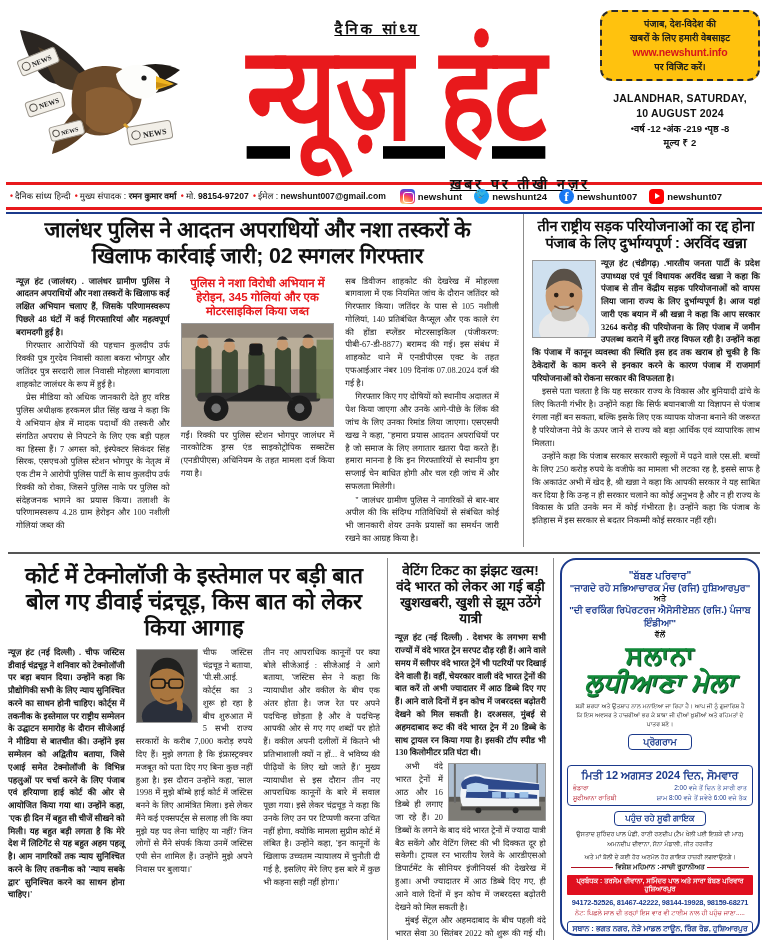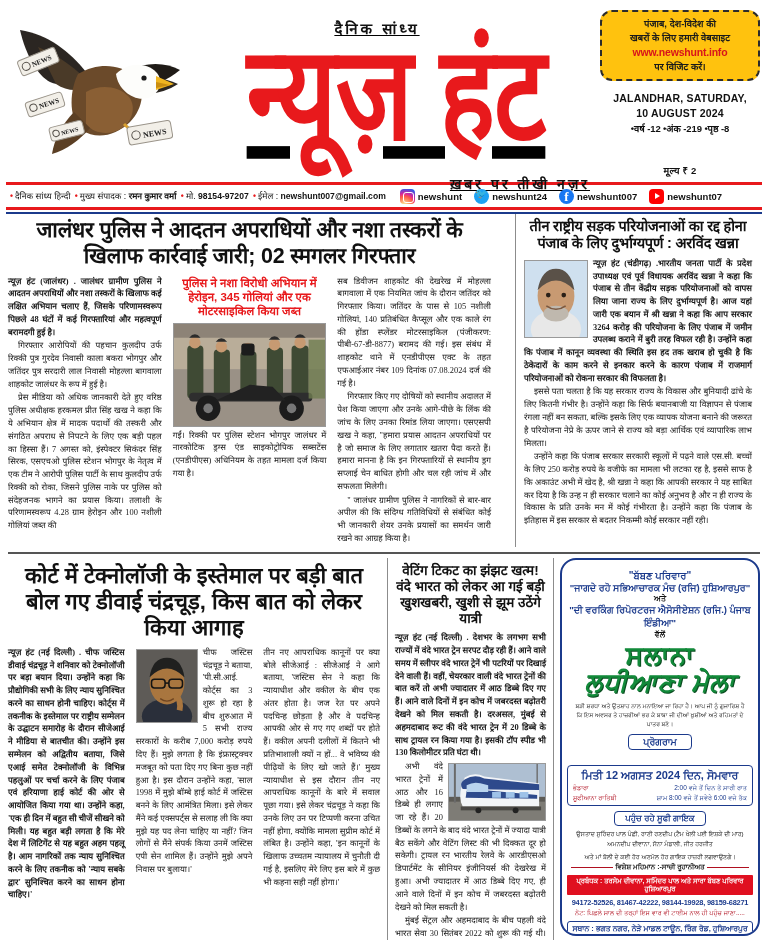--- a/index.html
+++ b/index.html
@@ -89,21 +89,21 @@
   .dateline {
     margin-top: 10px;
     font-family: "Liberation Sans", sans-serif;
     font-weight: bold;
     font-size: 10.5px;
     line-height: 1.5;
     color: #111;
     letter-spacing: 0.2px;
   }
   .issue-line { font-size: 9.5px; letter-spacing: -0.1px; }
-  .price-line { font-size: 9.5px; margin-top: 28px; }
+  .price-line { font-size: 9.5px; }
 
   
   .rule-red { height: 3px; background: #e8191c; margin: 0 6px; }
   .rule-blue { height: 2px; background: #1b3a8c; margin: 2px 6px 0 6px; }
 
   .infobar {
     display: flex; align-items: center;
     height: 22px;
     padding: 0 8px;
     font-family: "Liberation Sans", sans-serif;
@@ -125,21 +125,21 @@
   .ic-fb { background: #1877f2; border-radius: 50%; position: relative; color:#fff; font-family: "Liberation Serif", serif; font-weight: bold; font-size: 13px; text-align: center; line-height: 15px; }
   .ic-yt { background: #ff0000; border-radius: 4px; position: relative; }
   .ic-yt::after { content: ""; position: absolute; left: 5.5px; top: 4px; border-left: 5px solid #fff; border-top: 3.5px solid transparent; border-bottom: 3.5px solid transparent; }
 
   
   .content {
     position: relative;
     padding: 0 8px;
   }
   .toprow { display: flex; }
-  .col-left { width: 508px; padding-right: 24px; border-right: 1px solid #8c8c8c; }
+  .col-left { width: 508px; padding-right: 24px; border-right: 1px solid #8c8c8c; margin-left: 8px; }
   .col-right { width: 236px; padding-left: 8px; }
 
   .headline {
     font-family: "Liberation Sans", sans-serif;
     font-weight: bold;
     color: #111;
     text-align: center;
     line-height: 1.2;
   }
   .h-main { font-size: 21.5px; padding: 4px 0 6px 0; letter-spacing: -0.2px; }

